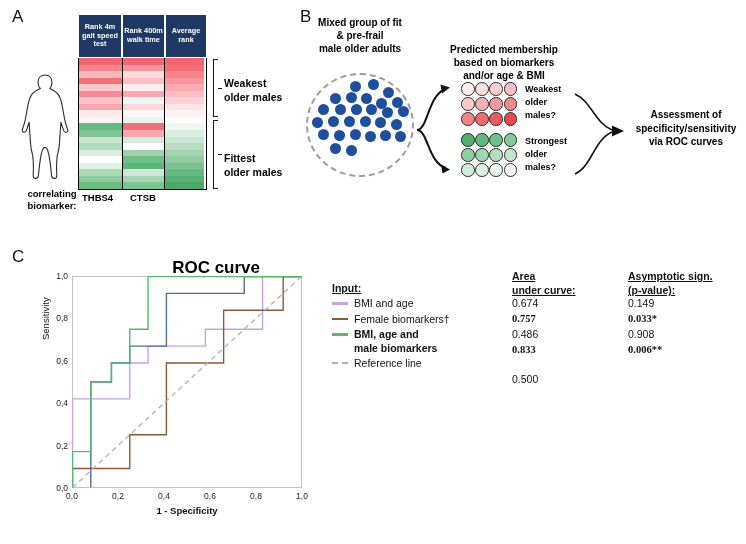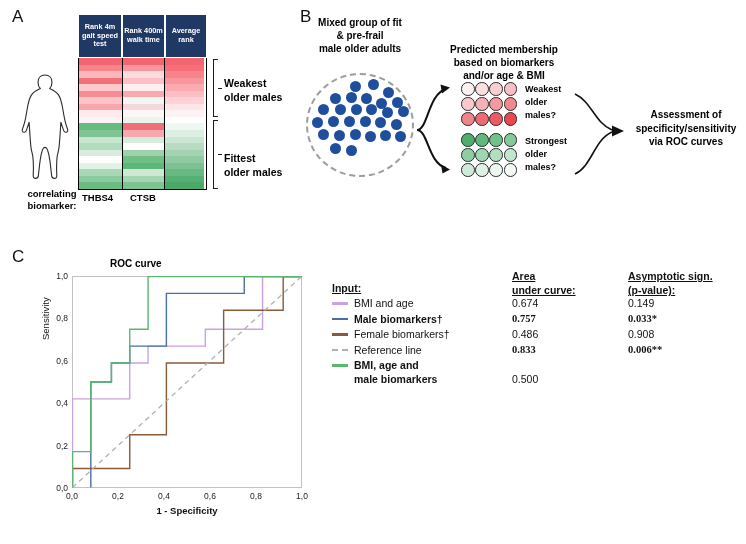--- a/index.html
+++ b/index.html
@@ -54,22 +54,22 @@
       border:1.3px solid #2b2b2b;box-sizing:border-box;}
   #grid-pink{left:461px;top:82px;width:60px;height:46px;}
   #grid-green{left:461px;top:133px;width:60px;height:46px;}
   .b-grid-label{position:absolute;font-size:9px;font-weight:bold;line-height:1.42;}
   #label-weakest{left:525px;top:83px;}
   #label-strongest{left:525px;top:135px;}
   #b-outcome{left:628px;top:108px;width:116px;font-size:10px;font-weight:bold;
       line-height:1.35;text-align:center;}
 
   
-  #roc-title{left:110px;top:258px;width:150px;text-align:left;
-      font-size:10px;font-weight:bold;}
+  #roc-title{left:110px;top:258px;width:150px;text-align:right;
+      font-size:17px;font-weight:bold;}
   #roc-plot{left:72px;top:276px;width:230px;height:212px;}
   #roc-plot .frame{position:absolute;left:0;top:0;width:100%;height:100%;
       border:1px solid #c2c2c2;box-sizing:border-box;background:#fff;}
   .ax-tick-y{position:absolute;right:100%;margin-right:4px;transform:translateY(-50%);
       font-size:8.5px;color:#222;white-space:nowrap;}
   .ax-tick-x{position:absolute;top:100%;margin-top:3px;transform:translateX(-50%);
       font-size:8.5px;color:#222;white-space:nowrap;}
   #ylabel{left:40px;top:340px;font-size:9.5px;color:#111;
       transform:rotate(-90deg);transform-origin:left top;white-space:nowrap;}
   #xlabel{left:72px;top:505px;width:230px;text-align:center;font-size:9.5px;
@@ -363,42 +363,36 @@
 </div>
 
 <div class="abs" id="legend-block">
     <div class="lg-row">
       <div class="lg-swatch" style="background: rgb(201, 163, 224);"></div>
       <div class="lg-text">
         <div>BMI and age</div>
       </div>
     </div>
     <div class="lg-row">
-      <div class="lg-swatch" style="background: rgb(74, 111, 165);"></div>
-      <div class="lg-text b">
-        <div>Male biomarkers†</div>
-      </div>
-    </div>
-    <div class="lg-row">
       <div class="lg-swatch" style="background: rgb(138, 90, 59);"></div>
       <div class="lg-text">
         <div>Female biomarkers†</div>
-      </div>
-    </div>
-    <div class="lg-row">
-      <div class="lg-swatch dashed" style="border-top-color: rgb(176, 176, 176);"></div>
-      <div class="lg-text">
-        <div>Reference line</div>
       </div>
     </div>
     <div class="lg-row tall">
       <div class="lg-swatch" style="background: rgb(89, 184, 111);"></div>
       <div class="lg-text b">
         <div>BMI, age and</div>
         <div>male biomarkers</div>
+      </div>
+    </div>
+    <div class="lg-row">
+      <div class="lg-swatch dashed" style="border-top-color: rgb(176, 176, 176);"></div>
+      <div class="lg-text">
+        <div>Reference line</div>
       </div>
     </div>
   </div>
 <div class="abs" id="value-cols"></div>
 
 <div class="val-col" style="left: 512px; top: 296px;">0.674</div>
 <div class="val-col" style="left: 628px; top: 296px;">0.149</div>
 <div class="val-col b" style="left: 512px; top: 311.5px;">0.757</div>
 <div class="val-col b" style="left: 628px; top: 311.5px;">0.033*</div>
 <div class="val-col" style="left: 512px; top: 327px;">0.486</div>

